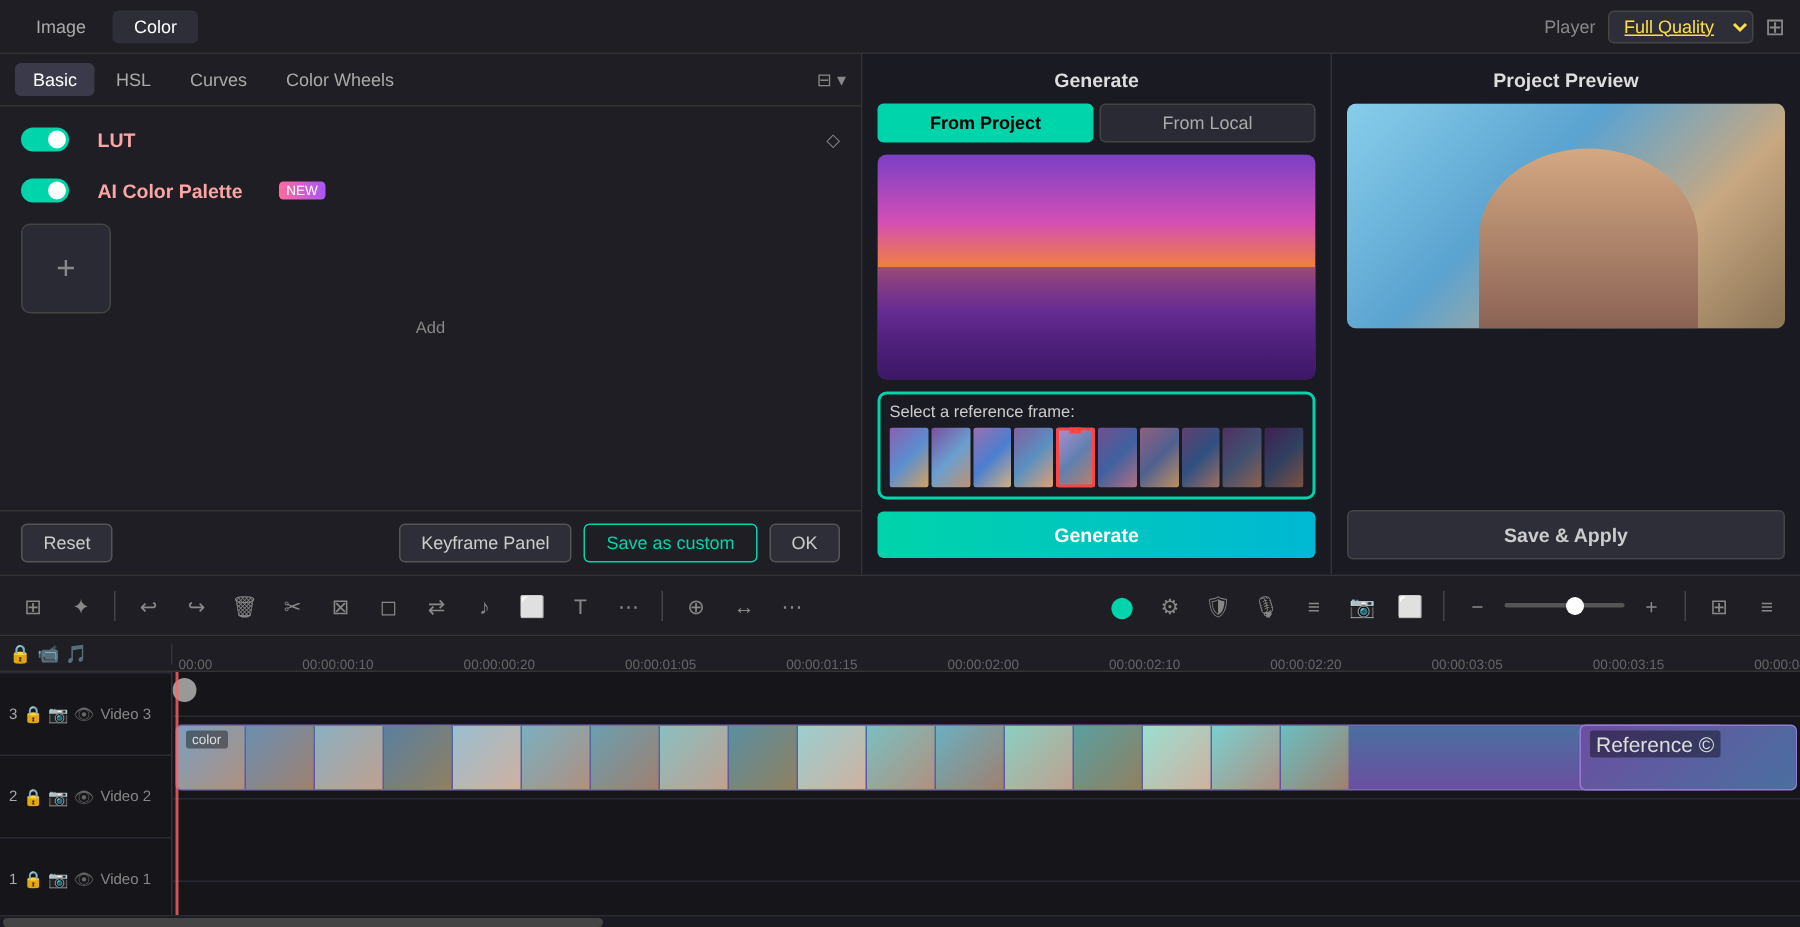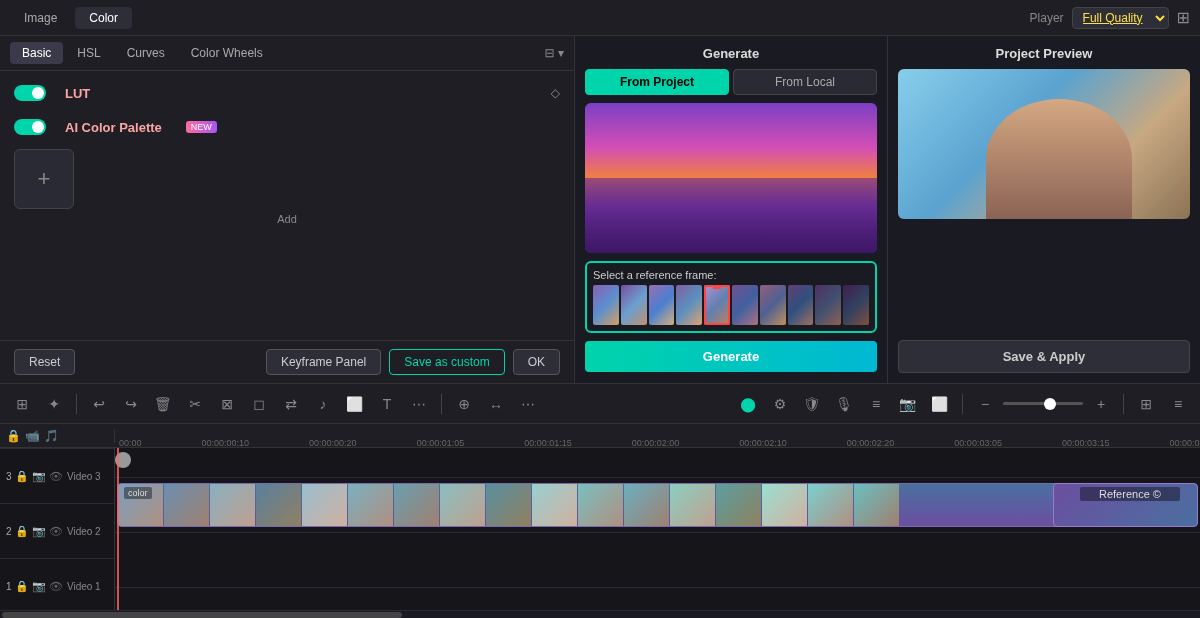--- a/index.html
+++ b/index.html
@@ -108,21 +108,21 @@
     .track-label-empty { height: 30px; border-bottom: 1px solid #2a2a35; }
 
     .tracks-content { flex: 1; overflow: hidden; position: relative; }
     .track-row { height: 55px; border-bottom: 1px solid #2a2a35; position: relative; display: flex; align-items: center; }
     .track-row-empty { height: 30px; border-bottom: 1px solid #2a2a35; }
     .main-clip { position: absolute; left: 2px; right: 50px; top: 5px; bottom: 5px; background: linear-gradient(180deg, #4a6fa0 0%, #6b4fa0 100%); border-radius: 4px; overflow: hidden; display: flex; align-items: center; border: 1px solid #7a6ab0; }
     .clip-thumbnails { display: flex; gap: 1px; height: 100%; overflow: hidden; flex: 1; }
     .clip-thumb { width: 45px; height: 100%; background: linear-gradient(135deg, #5ba3d0 0%, #c8a882 100%); flex-shrink: 0; }
     .clip-label { position: absolute; top: 3px; left: 6px; font-size: 9px; color: #ddd; background: rgba(0,0,0,0.4); padding: 1px 4px; border-radius: 2px; }
     .ref-clip { position: absolute; right: 2px; width: 145px; top: 5px; bottom: 5px; background: linear-gradient(135deg, #6b4fa0, #4a6fa0); border-radius: 4px; overflow: hidden; border: 1px solid #9a7ad0; }
-    .ref-clip-label { position: absolute; top: 3px; left: 6px; font-size: 11px; color: #ddd; background: rgba(0,0,0,0.4); padding: 1px 19px; border-radius: 2px; white-space: nowrap; margin-left: 20px; }
+    .ref-clip-label { position: absolute; top: 3px; left: 6px; font-size: 14px; color: #ddd; background: rgba(0,0,0,0.4); padding: 1px 4px; border-radius: 2px; white-space: nowrap; }
     .playhead { position: absolute; top: 0; bottom: 0; width: 2px; background: rgba(255,100,100,0.8); left: 2px; z-index: 10; }
 
     .scrollbar-area { height: 8px; background: #1a1a22; border-top: 1px solid #2a2a35; position: relative; }
     .scrollbar-thumb { height: 6px; background: #444; border-radius: 3px; position: absolute; top: 1px; left: 2px; width: 400px; }
   </style>
 </head>
 <body>
 
 <div class="top-header">
   <button class="tab-btn">Image</button>

